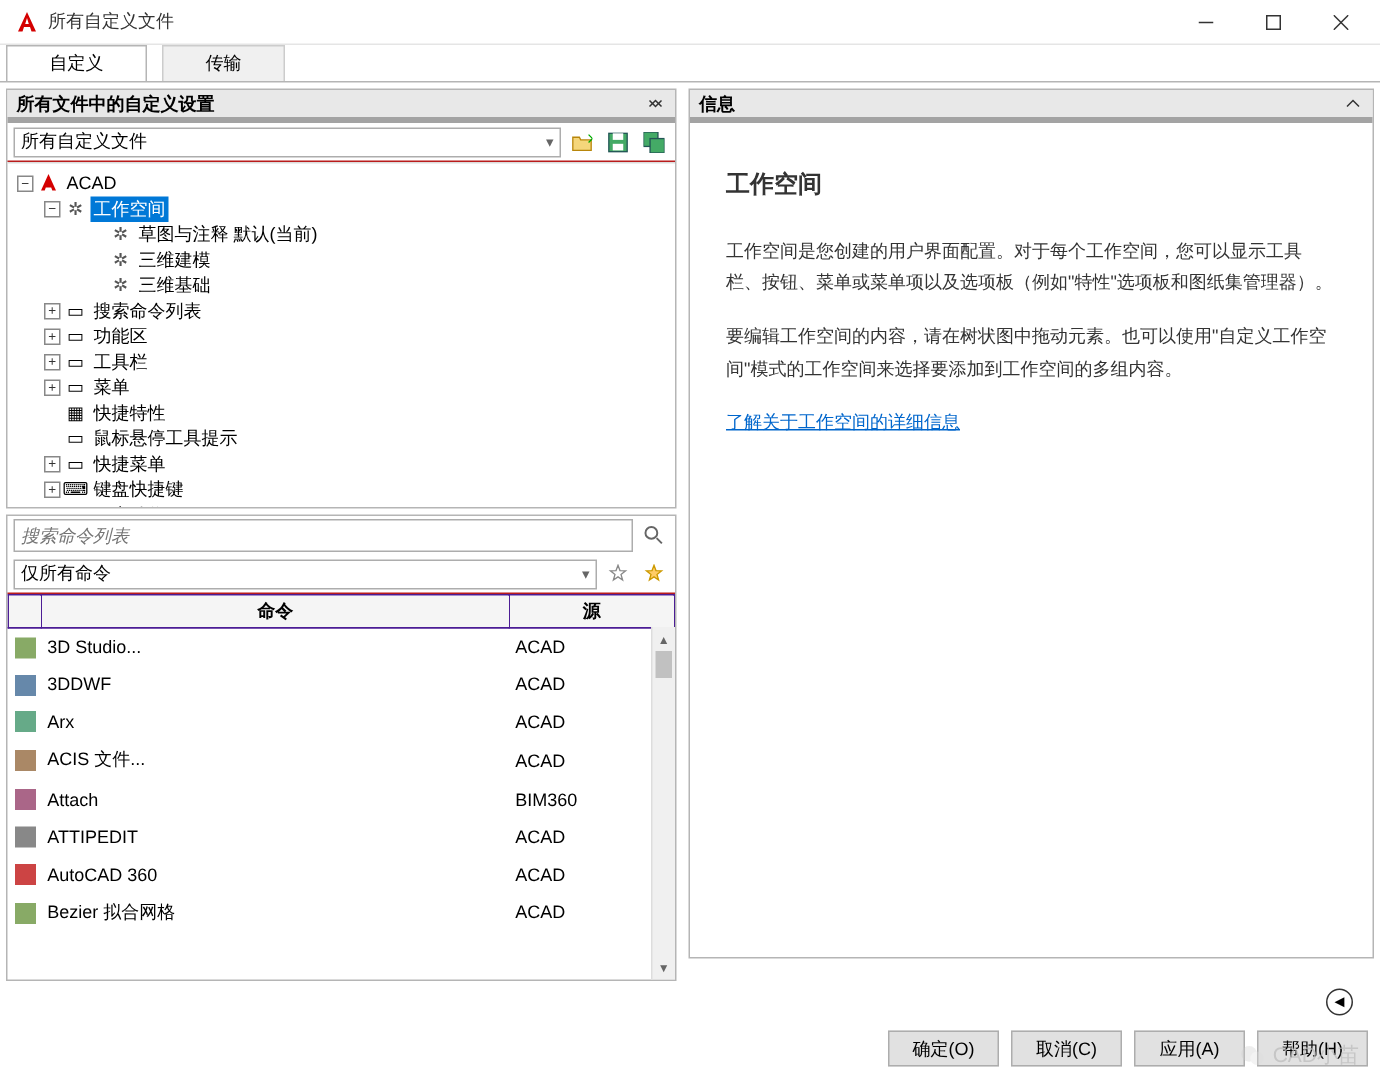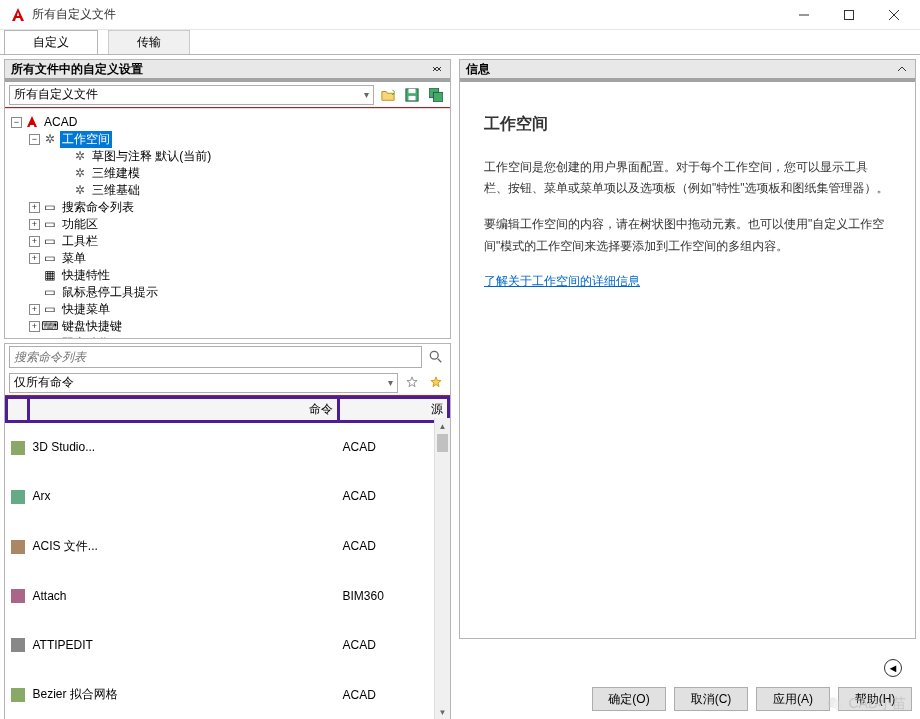--- a/index.html
+++ b/index.html
@@ -42,22 +42,22 @@
 .tree-node { display: flex; align-items: center; height: 16px; margin: 1px 0; white-space: nowrap; }
 .expander { width: 11px; height: 11px; border: 1px solid #888; display: inline-flex; align-items: center; justify-content: center; margin-right: 3px; font-size: 9px; line-height: 1; color: #333; background: #fff; }
 .exp-spacer { width: 14px; display: inline-block; }
 .node-icon { width: 14px; height: 14px; margin-right: 3px; display: inline-flex; align-items: center; justify-content: center; }
 .node-label { padding: 0 2px; }
 .node-label.selected { background: #0078d7; color: #fff; }
 
 
 .cmd-table { flex: 1; overflow: auto; position: relative; }
 .cmd-table table { width: 100%; border-collapse: collapse; table-layout: fixed; }
-.cmd-table th { text-align: right; padding: 2px 4px; background: #f5f5f5; border: 3px solid #4c1d95; font-weight: normal; position: sticky; top: 0; }
-.cmd-table td { padding: 17px 4px; white-space: nowrap; }
+.cmd-table th { text-align: center; padding: 2px 4px; background: #f5f5f5; border: 1px solid #4c1d95; font-weight: bold; position: sticky; top: 0; }
+.cmd-table td { padding: 5px 4px; white-space: nowrap; }
 .cmd-icon { width: 14px; height: 14px; display: inline-block; vertical-align: middle; margin-right: 2px; }
 .vscroll { position: absolute; right: 0; top: 22px; bottom: 0; width: 16px; background: #f0f0f0; border-left: 1px solid #ddd; }
 .vscroll .thumb { position: absolute; left: 2px; right: 2px; background: #c1c1c1; }
 .vscroll .arr { position: absolute; left: 0; right: 0; height: 16px; display: flex; align-items: center; justify-content: center; font-size: 8px; color: #666; }
 
 
 .info-body { padding: 28px 24px; color: #333; line-height: 1.8; }
 .info-body h2 { font-size: 16px; font-weight: bold; margin-bottom: 18px; }
 .info-body p { margin-bottom: 14px; font-size: 12px; }
 .info-body a { color: #0066cc; text-decoration: underline; }
@@ -273,37 +273,47 @@
             <th>源</th>
           </tr>
             </thead>
           <tbody id="cmd-rows">
               <tr>
                 <td><span class="cmd-icon" style="background:#8a6"></span></td>
                 <td>3D Studio...</td>
                 <td>ACAD</td>
               </tr>
               <tr>
+                <td><span class="cmd-icon" style="background:#68a"></span></td>
+                <td>3DDWF</td>
+                <td>ACAD</td>
+              </tr>
+              <tr>
                 <td><span class="cmd-icon" style="background:#6a8"></span></td>
                 <td>Arx</td>
                 <td>ACAD</td>
               </tr>
               <tr>
                 <td><span class="cmd-icon" style="background:#a86"></span></td>
                 <td>ACIS 文件...</td>
                 <td>ACAD</td>
               </tr>
               <tr>
                 <td><span class="cmd-icon" style="background:#a68"></span></td>
                 <td>Attach</td>
                 <td>BIM360</td>
               </tr>
               <tr>
                 <td><span class="cmd-icon" style="background:#888"></span></td>
                 <td>ATTIPEDIT</td>
+                <td>ACAD</td>
+              </tr>
+              <tr>
+                <td><span class="cmd-icon" style="background:#c44"></span></td>
+                <td>AutoCAD 360</td>
                 <td>ACAD</td>
               </tr>
               <tr>
                 <td><span class="cmd-icon" style="background:#8a6"></span></td>
                 <td>Bezier 拟合网格</td>
                 <td>ACAD</td>
               </tr>
             </tbody>
         </table>
         <div class="vscroll">

